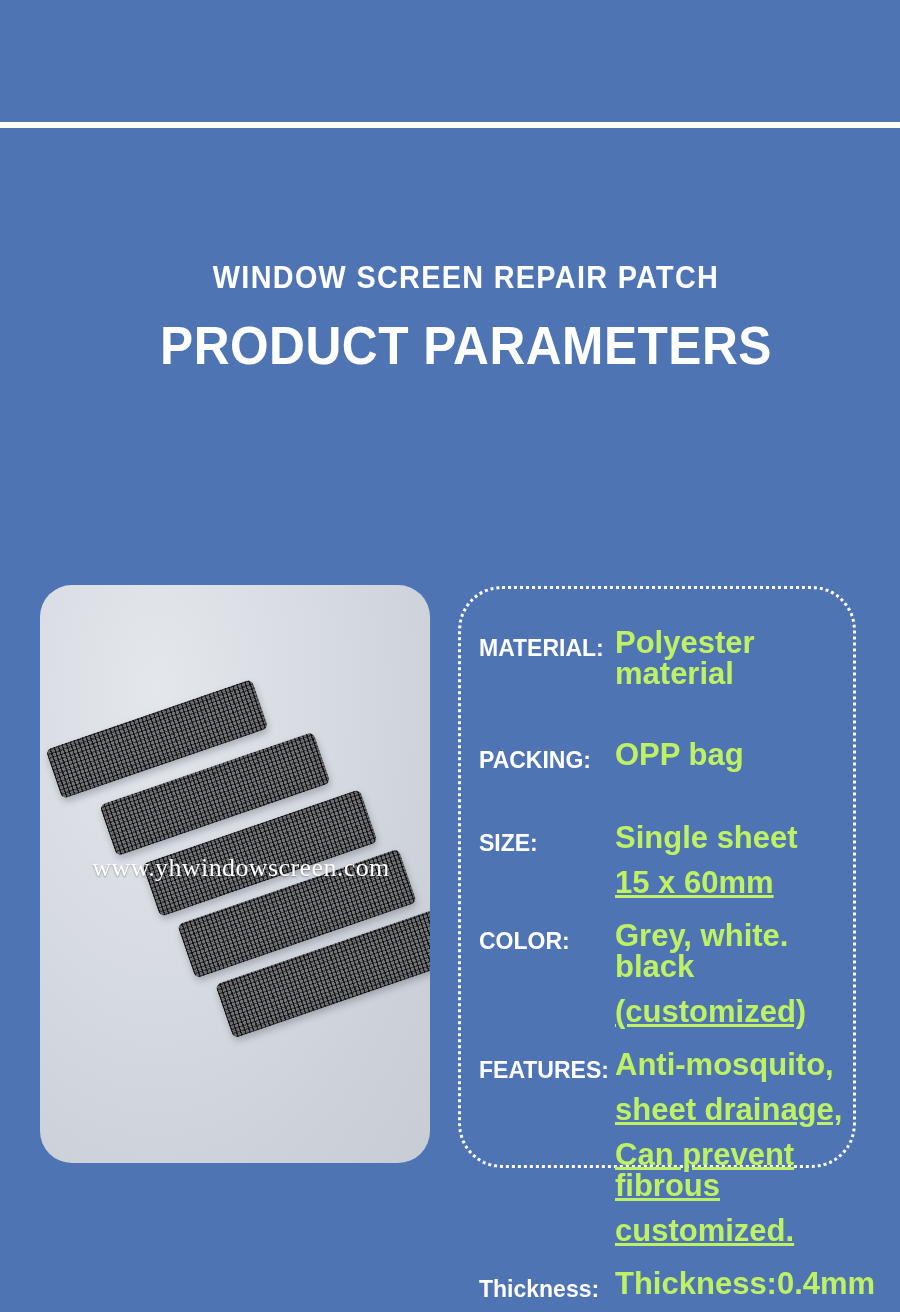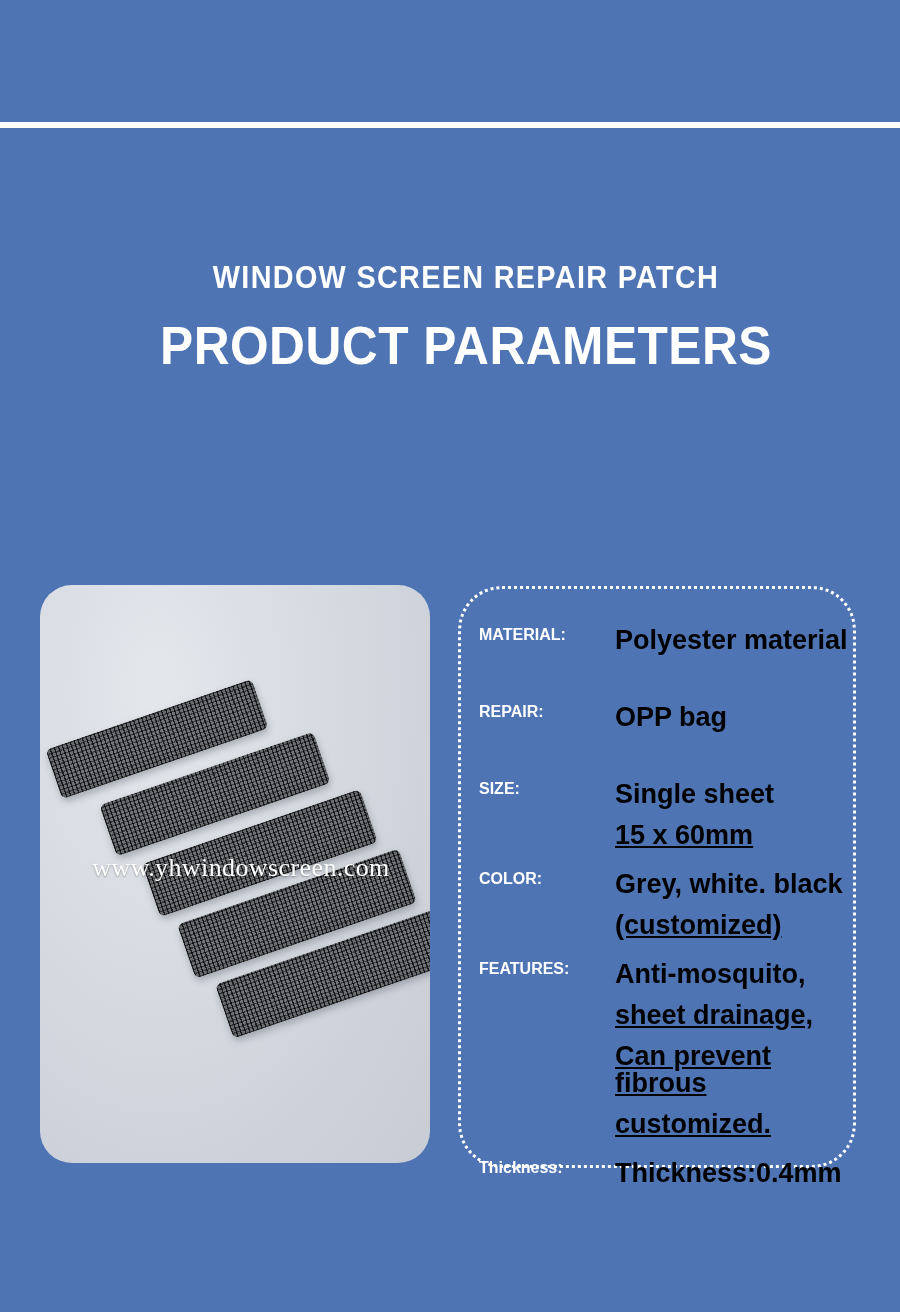--- a/index.html
+++ b/index.html
@@ -106,30 +106,31 @@
     left:18px; top:38px;
     width:370px;
   }
   .spec-row{
     display:flex;
     align-items:flex-start;
     line-height:1.0;
   }
   .spec-label{
     flex:0 0 136px;
-    font-size:16px;
-    font-weight:bold;
-    color:#ffffff;
-    white-space:nowrap;
+    font-size:23px;
+    font-weight:bold;
+    color:#ffffff;
+    white-space:nowrap;
+    margin-top:10px;
   }
   .spec-value{
     flex:1 1 auto;
-    font-size:27px;
-    font-weight:bold;
-    color:#000000;
+    font-size:31px;
+    font-weight:bold;
+    color:#bef264;
   }
   .spec-value .vline{ display:block; }
   .gap-lg{ height:50px; }
   .gap-md{ height:50px; }
   .lh-multi .vline + .vline{ margin-top:14px;text-decoration:underline; }
 </style>
 </head>
 <body>
 
 <div class="top-divider"></div>
@@ -156,21 +157,21 @@
     <div class="spec-row">
       <div class="spec-label">MATERIAL:</div>
       <div class="spec-value">
         <span class="vline">Polyester material</span>
       </div>
     </div>
 
     <div class="gap-lg"></div>
 
     <div class="spec-row">
-      <div class="spec-label">REPAIR:</div>
+      <div class="spec-label">PACKING:</div>
       <div class="spec-value">
         <span class="vline">OPP bag</span>
       </div>
     </div>
 
     <div class="gap-md"></div>
 
     <div class="spec-row lh-multi">
       <div class="spec-label">SIZE:</div>
       <div class="spec-value">

